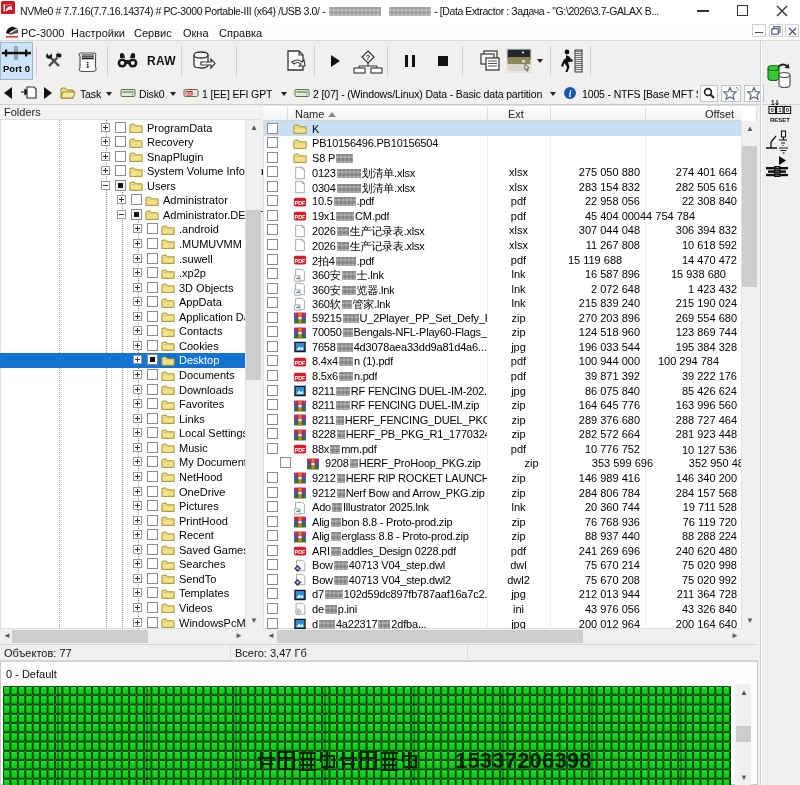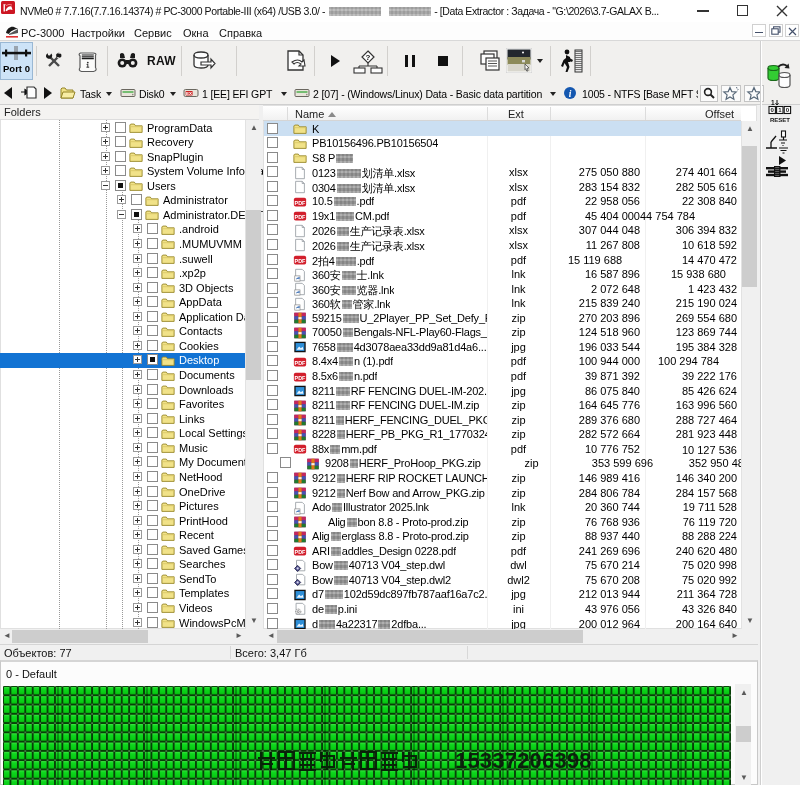--- a/index.html
+++ b/index.html
@@ -873,21 +873,21 @@
     <span style="position:absolute;left:48px;top:1.5px;max-width:175px;overflow:hidden;white-space:nowrap;display:inline-block;letter-spacing:-0.2px"><span>Ado</span><span class="cz" style="width:10px;height:9px"></span><span>Illustrator 2025.lnk</span></span>
     <span style="position:absolute;left:223px;top:1.5px;width:63px;text-align:center">lnk</span>
     <span style="position:absolute;left:286px;top:1.5px;width:90px;text-align:right">20 360 744</span>
     <span style="position:absolute;left:376px;top:1.5px;width:97px;text-align:right">19 711 528</span>
   </div>
 <div class="row" style="left:264px;top:514.12px;width:477px;">
     <span class="cb" style="left:3px;top:1.5px"></span>
     <svg class="ic" style="left:29px" width="14" height="14">
       <use href="#i-zip"></use>
     </svg>
-    <span style="position:absolute;left:64px;top:1.5px;max-width:175px;overflow:hidden;white-space:nowrap;display:inline-block;letter-spacing:-0.2px"><span>Alig</span><span class="cz" style="width:10px;height:9px"></span><span>bon 8.8 - Proto-prod.zip</span></span>
+    <span style="position:absolute;left:48px;top:1.5px;max-width:175px;overflow:hidden;white-space:nowrap;display:inline-block;letter-spacing:-0.2px"><span>Alig</span><span class="cz" style="width:10px;height:9px"></span><span>bon 8.8 - Proto-prod.zip</span></span>
     <span style="position:absolute;left:223px;top:1.5px;width:63px;text-align:center">zip</span>
     <span style="position:absolute;left:286px;top:1.5px;width:90px;text-align:right">76 768 936</span>
     <span style="position:absolute;left:376px;top:1.5px;width:97px;text-align:right">76 119 720</span>
   </div>
 <div class="row" style="left:264px;top:528.68px;width:477px;">
     <span class="cb" style="left:3px;top:1.5px"></span>
     <svg class="ic" style="left:29px" width="14" height="14">
       <use href="#i-zip"></use>
     </svg>
     <span style="position:absolute;left:48px;top:1.5px;max-width:175px;overflow:hidden;white-space:nowrap;display:inline-block;letter-spacing:-0.2px"><span>Alig</span><span class="cz" style="width:10px;height:9px"></span><span>erglass 8.8 - Proto-prod.zip</span></span>

